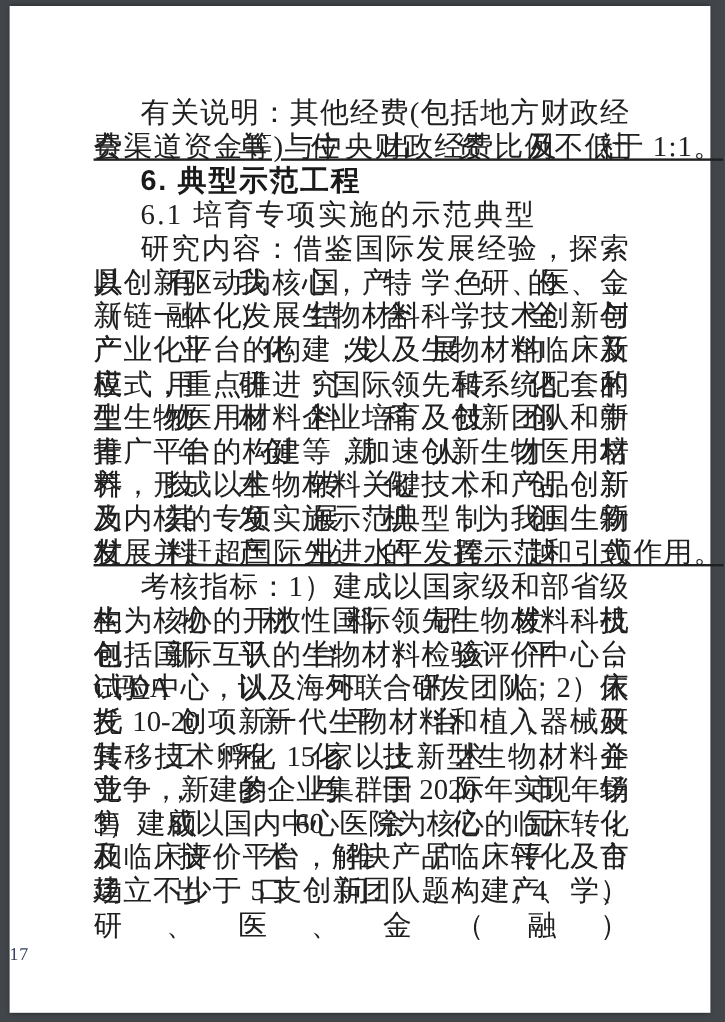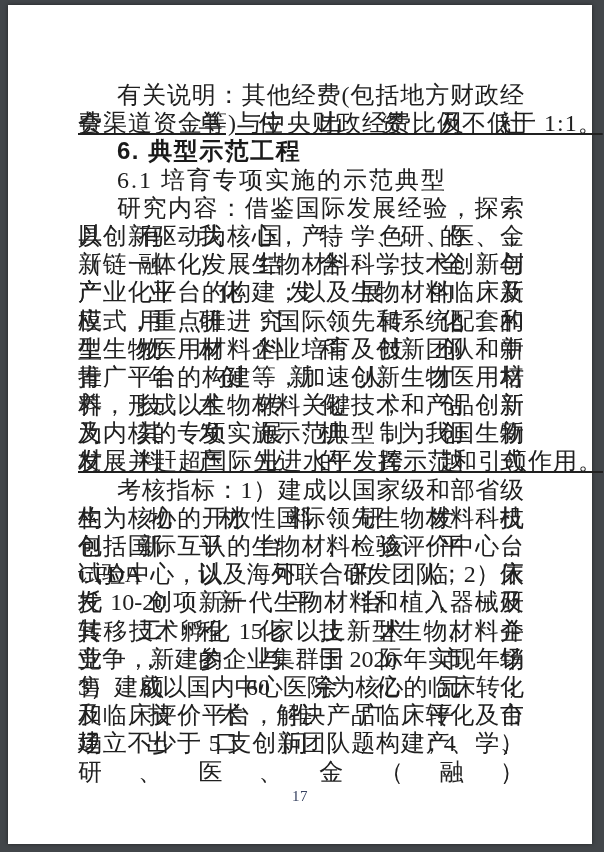--- a/index.html
+++ b/index.html
@@ -51,21 +51,20 @@
     letter-spacing: 1.5px;
     color: #1a1a1a;
   }
   .sub { letter-spacing: 2px; }
   .ls  { letter-spacing: 1px; text-decoration: underline; }
   .page-number {
     position: absolute;
     left: 0;
     top: 783px;
     width: 584px;
-    text-align: center;
     font-size: 15px;
     letter-spacing: 0.5px;
     color: #35405f;
   }
 </style>
 </head>
 <body>
 
 <div class="viewport">
   <div class="paper">

